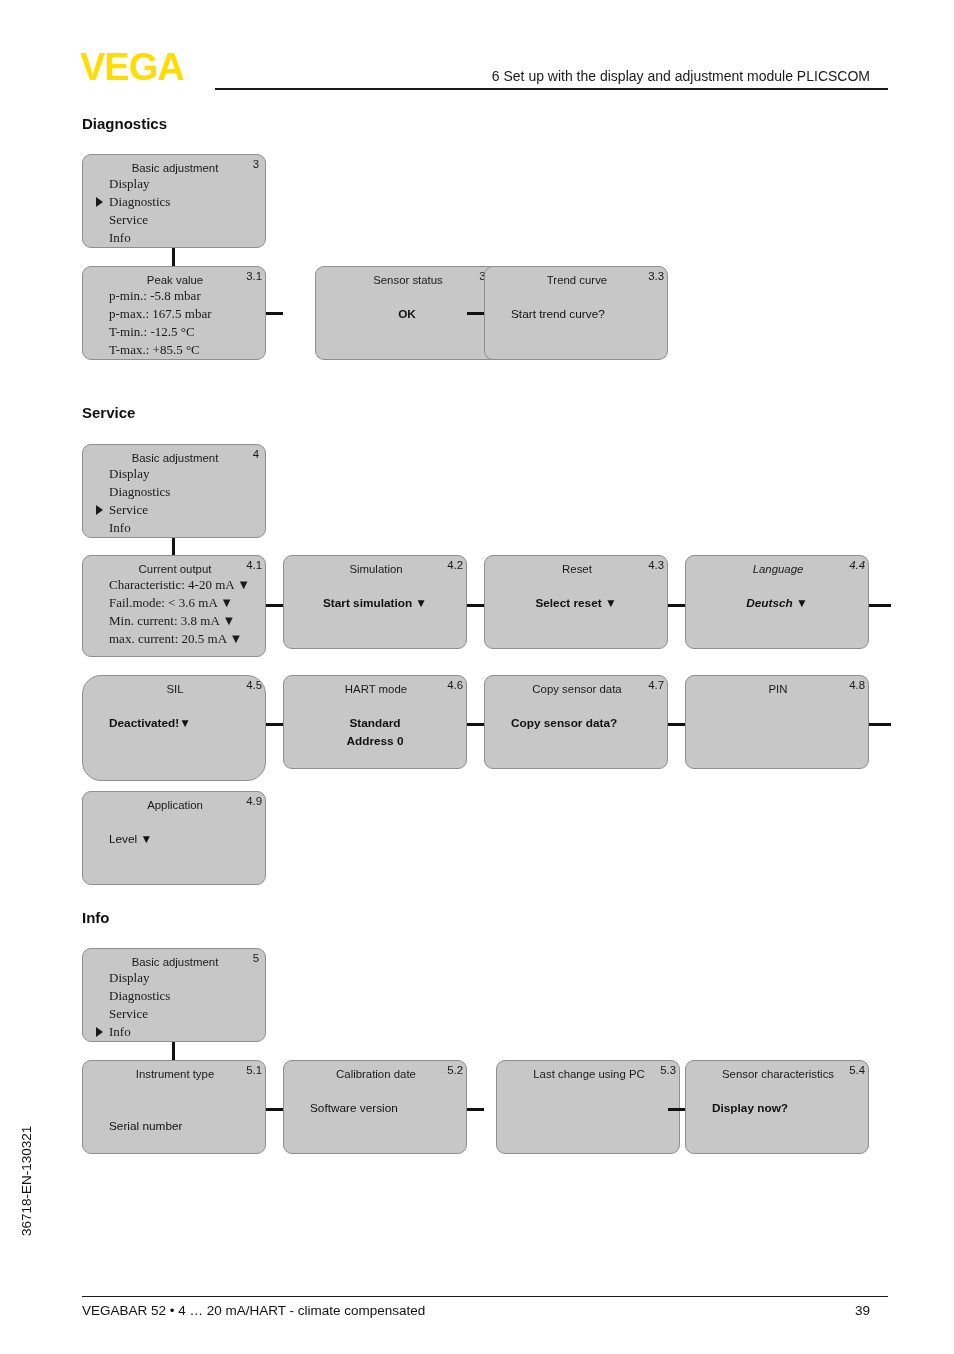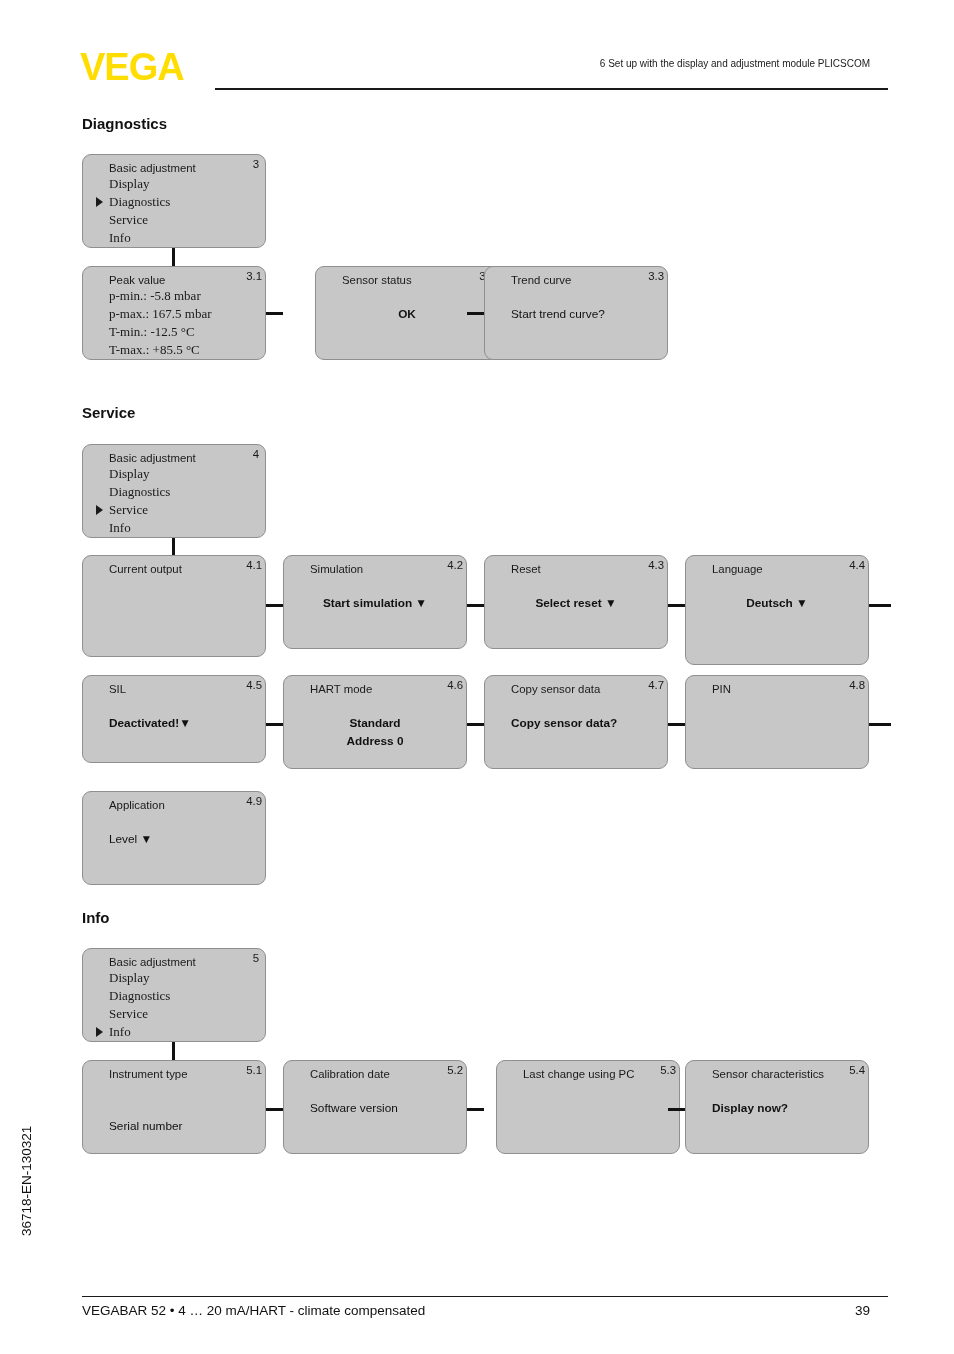--- a/index.html
+++ b/index.html
@@ -13,22 +13,22 @@
   .page { position: relative; width: 954px; height: 1354px; }
 
   
   .logo {
     position: absolute; left: 80px; top: 48px;
     font-size: 38px; font-weight: bold; letter-spacing: -1px;
     color: #FFDD00; line-height: 1;
     font-family: "Liberation Sans", sans-serif;
   }
   .header-title {
-    position: absolute; right: 84px; top: 58px;
-    font-size: 10px; color: #1a1a1a; white-space: nowrap;
+    position: absolute; right: 84px; top: 68px;
+    font-size: 14px; color: #1a1a1a; white-space: nowrap;
   }
   .header-rule {
     position: absolute; left: 215px; top: 88px;
     width: 673px; height: 1.6px; background: #1a1a1a;
   }
 
   
   .section-heading {
     position: absolute; left: 82px;
     font-size: 15px; font-weight: bold; color: #111;
@@ -39,20 +39,21 @@
     position: absolute;
     background: #c7c7c7;
     border: 1px solid #8f8f8f;
     border-radius: 9px;
     overflow: hidden;
   }
   .box-title-row {
     position: relative;
     height: 20px;
     padding: 3px 24px 0 26px;
+    text-align: center;
   }
   .box-title {
     font-size: 11.4px; color: #1a1a1a; white-space: nowrap;
   }
   .box-num {
     position: absolute; right: -2px; top: 3px;
     font-size: 11.4px; color: #1a1a1a;
   }
   .box-body { padding: 0 8px 0 26px; }
   .line {
@@ -183,20 +184,26 @@
       <div class="line">Info</div>
     </div>
   </div>
   <div class="conn-v" style="left:172px; top:538px; height:18px;"></div>
 
   <div class="box" style="left:82px; top:555px; width:184px; height:102px;">
     <div class="box-title-row">
       <span class="box-title">Current output</span>
       <span class="box-num" style="right:3px">4.1</span>
     </div>
+    <div class="box-body">
+      <div class="line">Characteristic: 4-20 mA ▼</div>
+      <div class="line">Fail.mode: &lt; 3.6 mA ▼</div>
+      <div class="line">Min. current: 3.8 mA ▼</div>
+      <div class="line">max. current: 20.5 mA ▼</div>
+    </div>
   </div>
   <div class="conn-h" style="left:266px; top:604px; width:17px;"></div>
 
   <div class="box" style="left:283px; top:555px; width:184px; height:94px;">
     <div class="box-title-row">
       <span class="box-title">Simulation</span>
       <span class="box-num" style="right:3px">4.2</span>
     </div>
     <div class="box-body">
       <div class="spacer"></div>
@@ -210,33 +217,33 @@
       <span class="box-title">Reset</span>
       <span class="box-num" style="right:3px">4.3</span>
     </div>
     <div class="box-body">
       <div class="spacer"></div>
       <div class="val center">Select reset ▼</div>
     </div>
   </div>
   <div class="conn-h" style="left:668px; top:604px; width:17px;"></div>
 
-  <div class="box" style="left:685px; top:555px; width:184px; height:110px;">
+  <div class="box" style="left:685px; top:555px; width:184px; height:94px;font-style:italic;">
     <div class="box-title-row">
       <span class="box-title">Language</span>
       <span class="box-num" style="right:3px">4.4</span>
     </div>
     <div class="box-body">
       <div class="spacer"></div>
       <div class="val center">Deutsch ▼</div>
     </div>
   </div>
   <div class="conn-h" style="left:869px; top:604px; width:22px;"></div>
 
-  <div class="box" style="left:82px; top:675px; width:184px; height:88px;">
+  <div class="box" style="left:82px; top:675px; width:184px; height:106px;border-radius:19px;">
     <div class="box-title-row">
       <span class="box-title">SIL</span>
       <span class="box-num" style="right:3px">4.5</span>
     </div>
     <div class="box-body">
       <div class="spacer"></div>
       <div class="val">Deactivated!▼</div>
     </div>
   </div>
   <div class="conn-h" style="left:266px; top:723px; width:17px;"></div>

